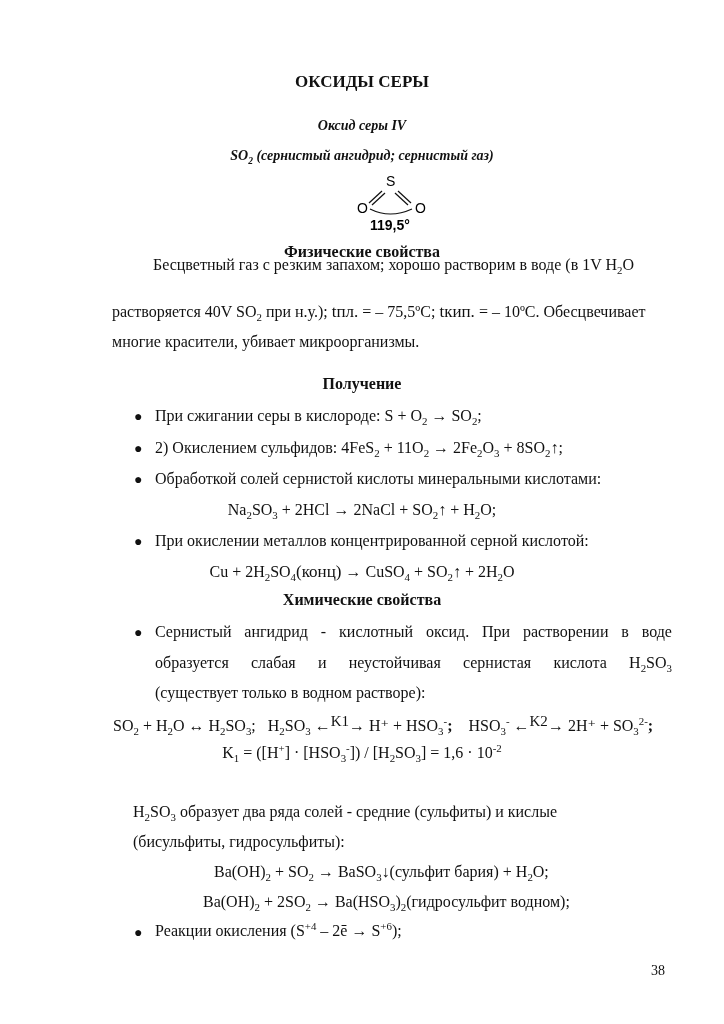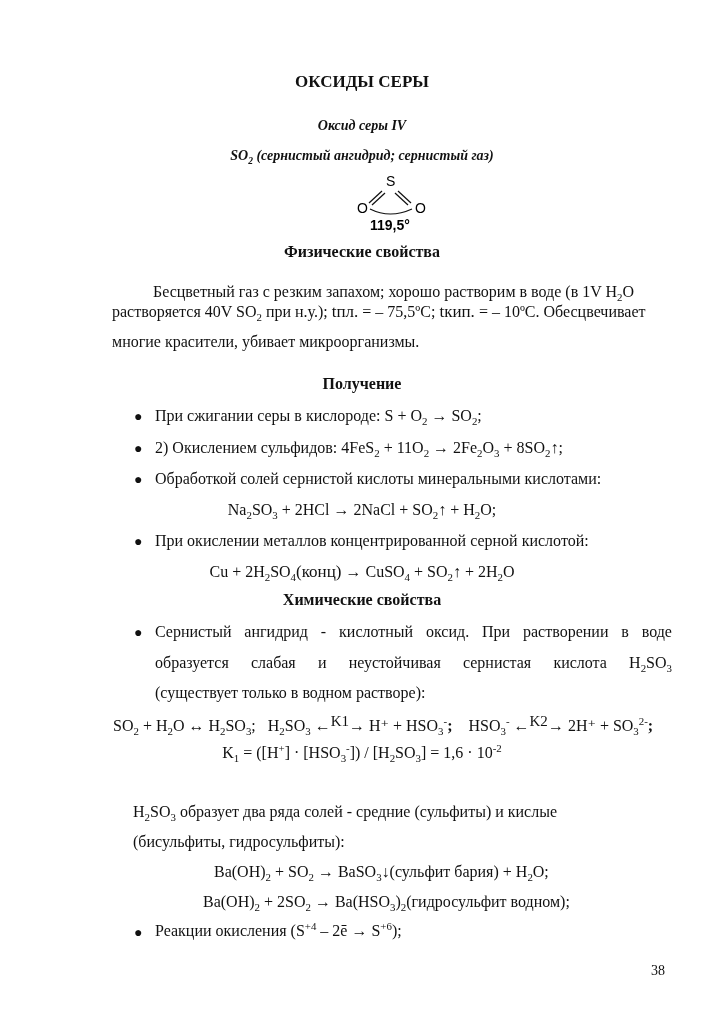--- a/index.html
+++ b/index.html
@@ -41,21 +41,21 @@
     <line x1="29" y1="31" x2="42" y2="19" stroke="#111" stroke-width="1.2"></line>
     <line x1="32" y1="33" x2="45" y2="21" stroke="#111" stroke-width="1.2"></line>
     <line x1="58" y1="19" x2="71" y2="31" stroke="#111" stroke-width="1.2"></line>
     <line x1="55" y1="21" x2="68" y2="33" stroke="#111" stroke-width="1.2"></line>
     <path d="M 30 37 Q 50 47 72 37" stroke="#111" stroke-width="1.2" fill="none"></path>
     <text x="30" y="58" font-size="14" font-weight="bold">119,5°</text>
   </svg>
 
   <div class="abs center heading" style="top:243px;">Физические свойства</div>
 
-  <div class="abs line" style="left:153px; top:283px;">
+  <div class="abs line" style="left:153px; top:256px;">
     <span>Бесцветный газ с резким запахом; хорошо растворим в воде (в 1V H</span><sub>2</sub><span>O</span>
   </div>
   <div class="abs line" style="left:112px; top:302px;">
     <span>растворяется 40V SO</span><sub>2</sub><span> при н.у.); </span><span class="small">tпл.</span><span> = – 75,5ºC; </span><span class="small">tкип.</span><span> = – 10ºC. Обесцвечивает</span>
   </div>
   <div class="abs line" style="left:112px; top:333px;">многие красители, убивает микроорганизмы.</div>
 
   <div class="abs center heading" style="top:375px;">Получение</div>
 
   <div class="bullet" style="left:134px; top:409px;">●</div>

